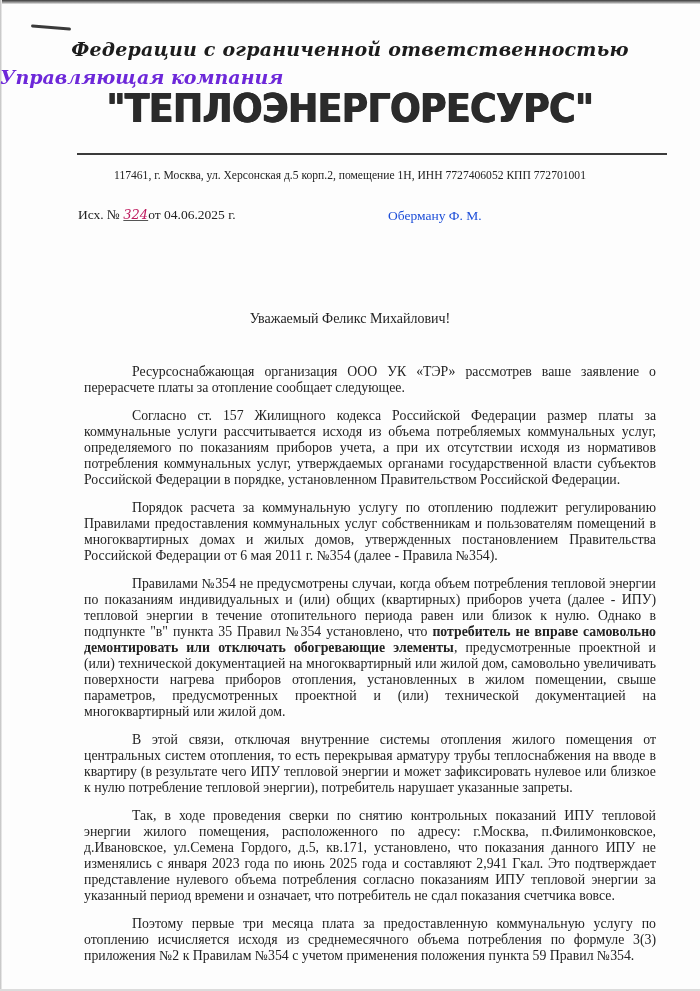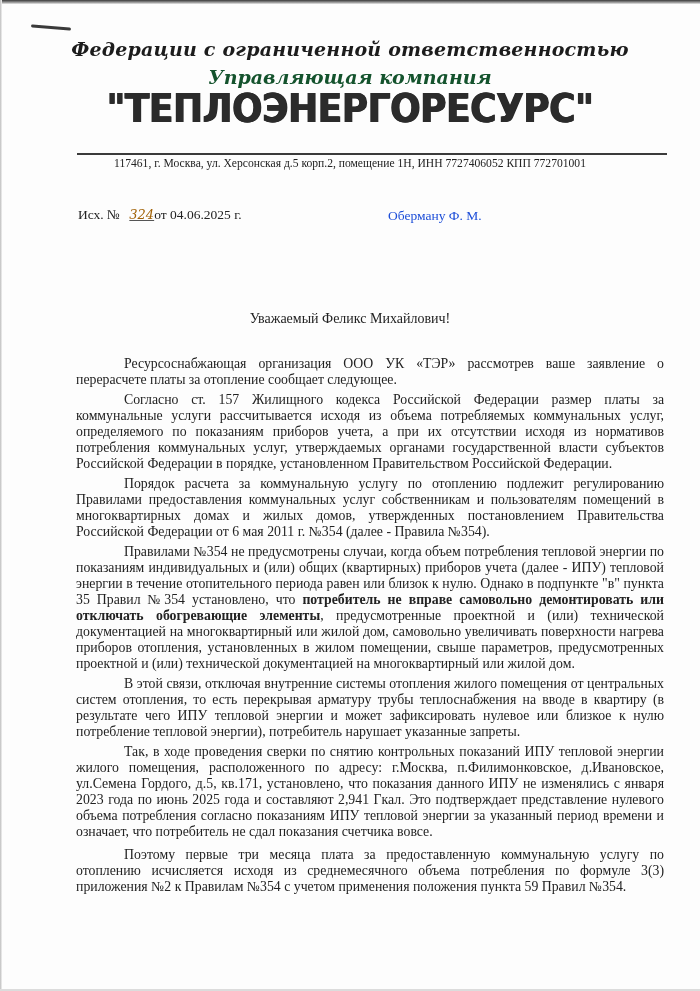--- a/index.html
+++ b/index.html
@@ -50,26 +50,26 @@
       font-style: italic;
       font-weight: bold;
       font-size: 19px;
       letter-spacing: 0.2px;
       color: #1c1c1c;
     }
     .letterhead-line2 {
       position: absolute;
       left: 0; top: 66px;
       width: 700px;
-      text-align: center;
+      text-align: left;
       font-family: "DejaVu Serif", serif;
       font-style: italic;
       font-weight: bold;
       font-size: 19px;
-      color: #14532d;
+      color: #6d28d9;
     }
     .company-name {
       position: absolute;
       left: 0; top: 88px;
       width: 700px;
       text-align: center;
       font-family: "DejaVu Sans", sans-serif;
       font-weight: bold;
       font-size: 36px;
       letter-spacing: -0.5px;
@@ -78,40 +78,39 @@
       text-shadow: 0.6px 0 0 #2b2b2b, -0.6px 0 0 #2b2b2b;
     }
     .letterhead-rule {
       position: absolute;
       left: 77px; top: 153px;
       width: 590px; height: 2px;
       background: #3b3b3b;
     }
     .company-address {
       position: absolute;
-      left: 0; top: 157px;
+      left: 0; top: 169px;
       width: 700px;
       text-align: center;
       font-size: 11.6px;
       color: #222;
     }
     .outgoing-ref {
       position: absolute;
       left: 78px; top: 207px;
       font-size: 13.5px;
       color: #222;
     }
     .outgoing-ref .handwritten {
       font-family: "DejaVu Serif", serif;
       font-style: italic;
-      color: #a16207;
+      color: #be185d;
       text-decoration: underline;
       text-decoration-color: #555;
       font-size: 13px;
-      margin-left: 6px;
     }
     .addressee {
       position: absolute;
       left: 388px; top: 207px;
       font-size: 13.5px;
       line-height: 18px;
       color: #1d4ed8;
     }
     .salutation {
       position: absolute;
@@ -124,21 +123,21 @@
     .body-text {
       position: absolute;
       left: 72px; top: 352px;
       width: 596px;
       font-size: 13.8px;
       line-height: 16px;
       color: #222;
       text-align: justify;
     }
     .body-text p {
-      margin: 4px;
+      margin: 12px;
       text-indent: 48px;
     }
     .body-text p.para-last {
       margin-top: 7px;
     }
     .body-text b {
       font-weight: bold;
     }
   </style>
 </head>

